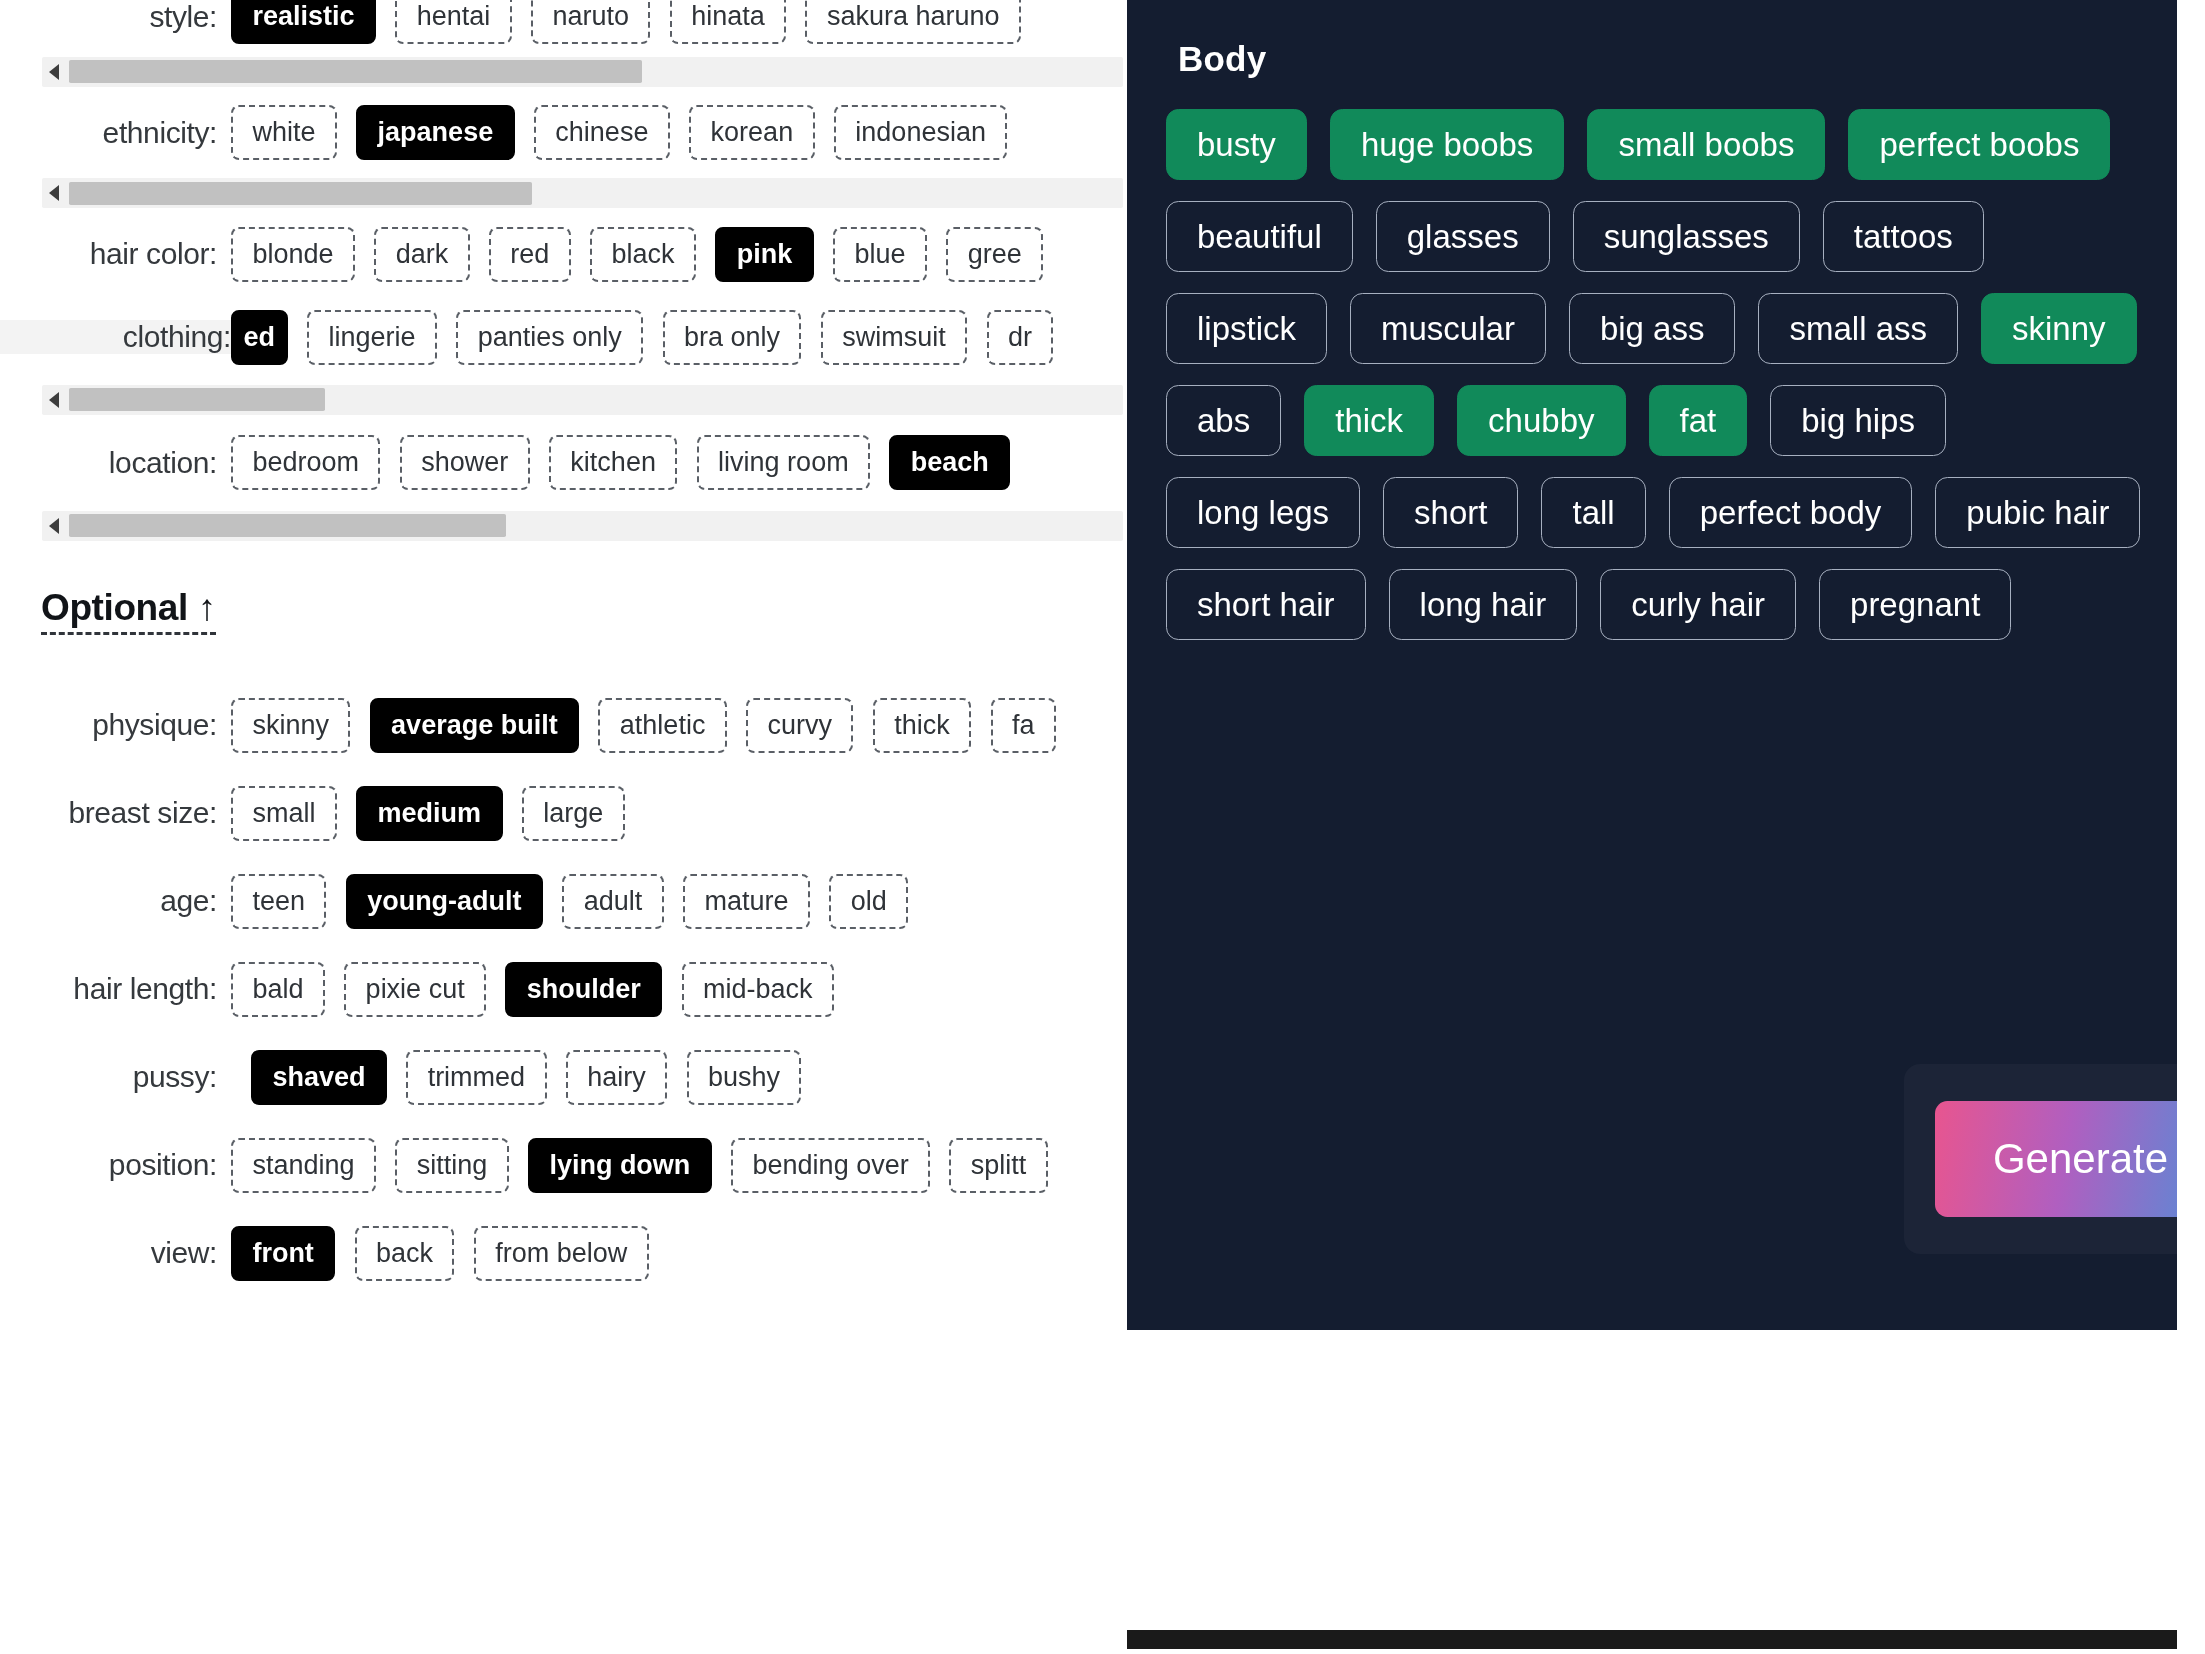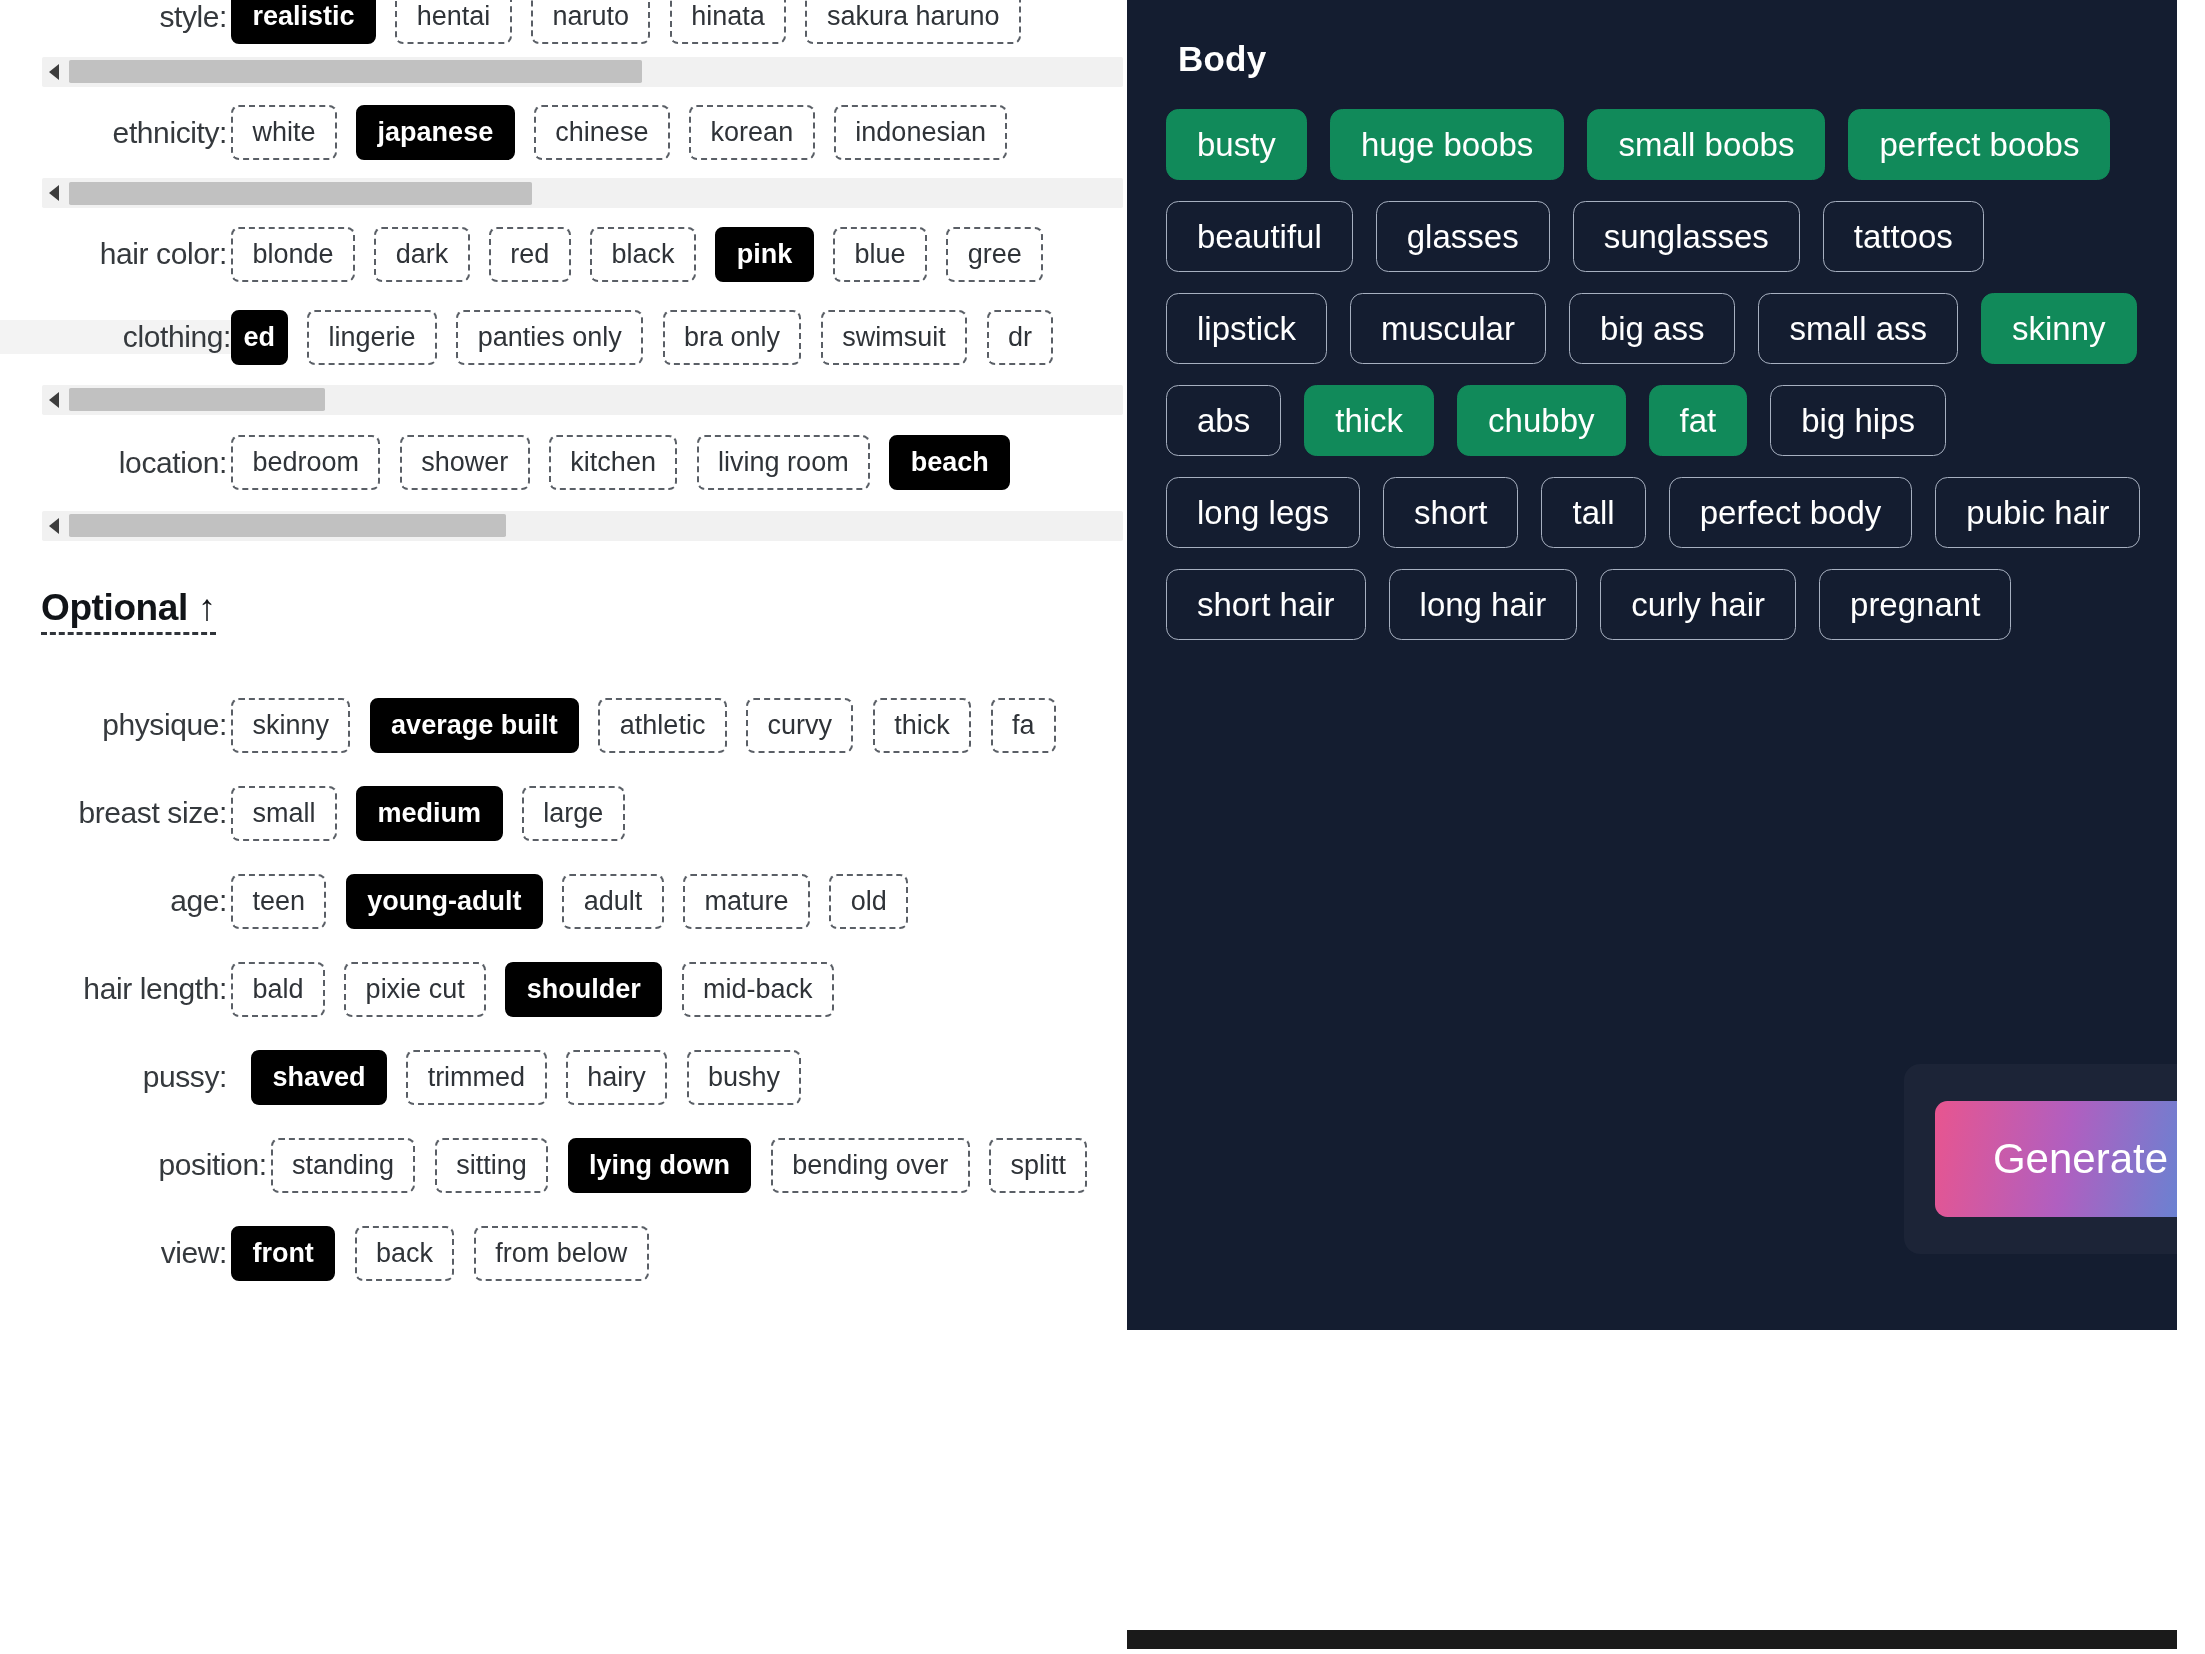--- a/index.html
+++ b/index.html
@@ -17,21 +17,21 @@
   }
   .opt-row{
     display:flex;align-items:center;
     height:81px;
     padding-left:0px;
     box-sizing:border-box;
     white-space:nowrap;
   }
   .row-label{
     width:231px;min-width:231px;text-align:right;
-    padding-right:4px;box-sizing:border-box;
+    padding-right:14px;box-sizing:border-box;
     font-size:30px;color:#35393d;
     font-family:"Liberation Sans", sans-serif;
     letter-spacing:-0.4px;
   }
   .chips{display:flex;align-items:center;gap:19.4px;}
   .chip{
     display:inline-flex;align-items:center;justify-content:center;
     height:55px;padding:0 19.4px;
     border:2.6px dashed #5a5f66;
     border-radius:8px;
@@ -255,21 +255,21 @@
     <div class="row-label">pussy:</div>
     <div class="chips">
       <div class="chip sel">shaved</div>
       <div class="chip">trimmed</div>
       <div class="chip">hairy</div>
       <div class="chip">bushy</div>
     </div>
   </div>
 
   
-  <div class="opt-row" style="height:88px;justify-content:center;">
+  <div class="opt-row" style="height:88px;">
     <div class="row-label">position:</div>
     <div class="chips">
       <div class="chip">standing</div>
       <div class="chip">sitting</div>
       <div class="chip sel">lying down</div>
       <div class="chip">bending over</div>
       <div class="chip">splitt</div>
     </div>
   </div>
 

